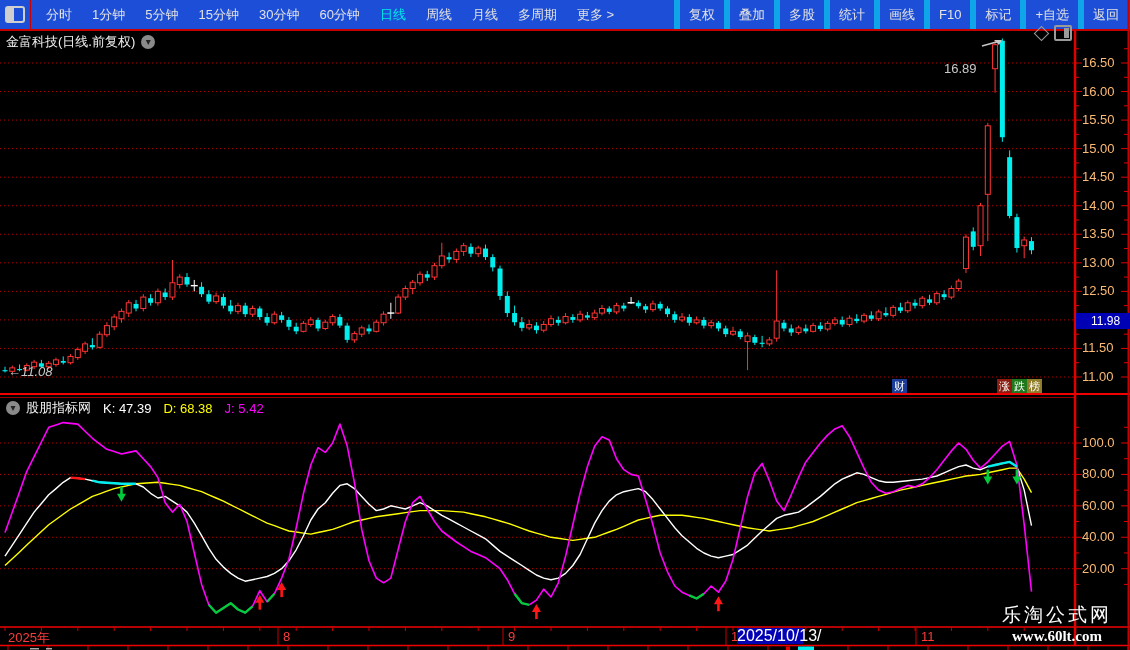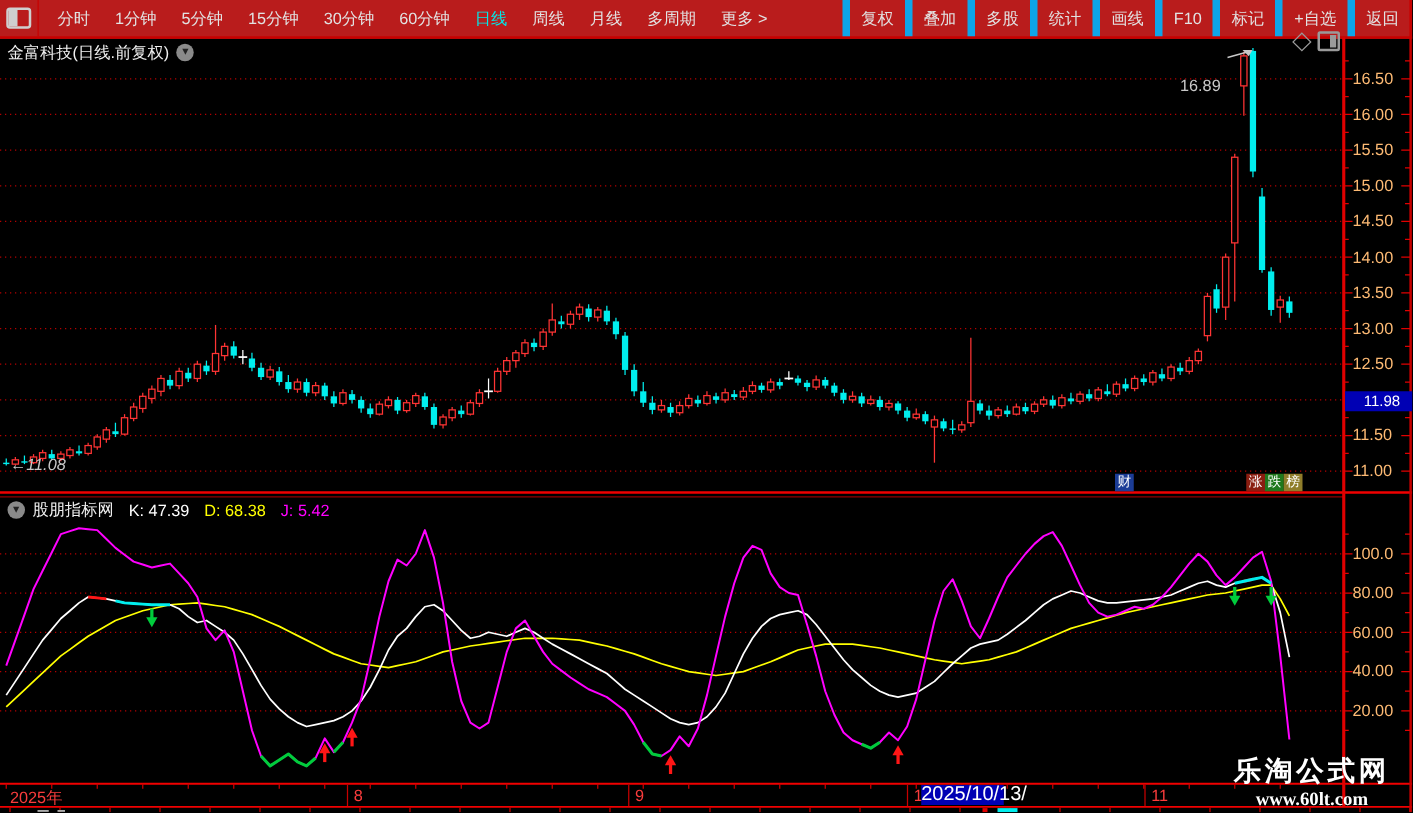--- a/index.html
+++ b/index.html
@@ -1,19 +1,19 @@
 <!DOCTYPE html>
 <html><head>
 <meta charset="utf-8">
 <style>
   html,body{margin:0;padding:0;background:#000;}
   #app{position:relative;width:1130px;height:650px;background:#000;overflow:hidden;
        font-family:"Liberation Sans","DejaVu Sans",sans-serif;}
   
-  .toolbar{position:absolute;left:0;top:0;width:1130px;height:29px;background:#b91c1c;
+  .toolbar{position:absolute;left:0;top:0;width:1130px;height:29px;background:#1d4ed8;
            border-bottom:2px solid #c80000;}
   .win-icon{position:absolute;left:0;top:0;width:30px;height:29px;border-right:1px solid #c80000;
             display:flex;align-items:center;justify-content:center;}
   .win-icon .glyph{width:16px;height:13px;border:2px solid #cfcfcf;border-radius:3px;position:relative;}
   .win-icon .glyph::after{content:"";position:absolute;left:0;top:0;bottom:0;width:7px;background:#cfcfcf;}
   .lmenu{position:absolute;left:36px;top:0;height:29px;display:flex;align-items:center;}
   .lmenu .item{color:#e2e2e2;font-size:13px;padding:0 10px;line-height:29px;cursor:default;white-space:nowrap;}
   .lmenu .item.active{color:#00e8e8;}
   .rmenu{position:absolute;right:2px;top:0;height:29px;display:flex;align-items:stretch;}
   .rmenu .item{color:#e2e2e2;font-size:13px;padding:0 9px;line-height:29px;border-left:6px solid #0ea5e9;white-space:nowrap;}
@@ -40,21 +40,21 @@
   .ind-header{position:absolute;left:6px;top:399px;display:flex;align-items:center;z-index:20;font-size:13px;}
   .ind-header .name{color:#f0f0f0;margin-left:6px;}
   .ind-header .kv{margin-left:12px;}
   .kv.k{color:#ffffff;} .kv.d{color:#ffff00;} .kv.j{color:#ff00ff;}
   
   .taxis-label{position:absolute;top:629px;color:#fa3c3c;font-size:13px;z-index:12;}
   .date-tag{position:absolute;left:737px;top:628px;width:66px;height:16px;background:#0000b4;color:#fff;
             font-size:16px;line-height:16px;text-align:center;z-index:13;}
   
   .watermark{position:absolute;right:18px;top:602px;text-align:center;z-index:40;color:#fff;}
-  .watermark .l1{font-size:22px;font-weight:bold;letter-spacing:3px;}
+  .watermark .l1{font-size:19px;font-weight:normal;letter-spacing:3px;}
   .watermark .l2{font-size:15px;font-weight:bold;font-family:"Liberation Serif","DejaVu Serif",serif;}
   svg{position:absolute;left:0;top:0;z-index:2;}
 </style>
 </head>
 <body>
 
 <div id="app">
 
   <div class="toolbar">
     <div class="win-icon">

